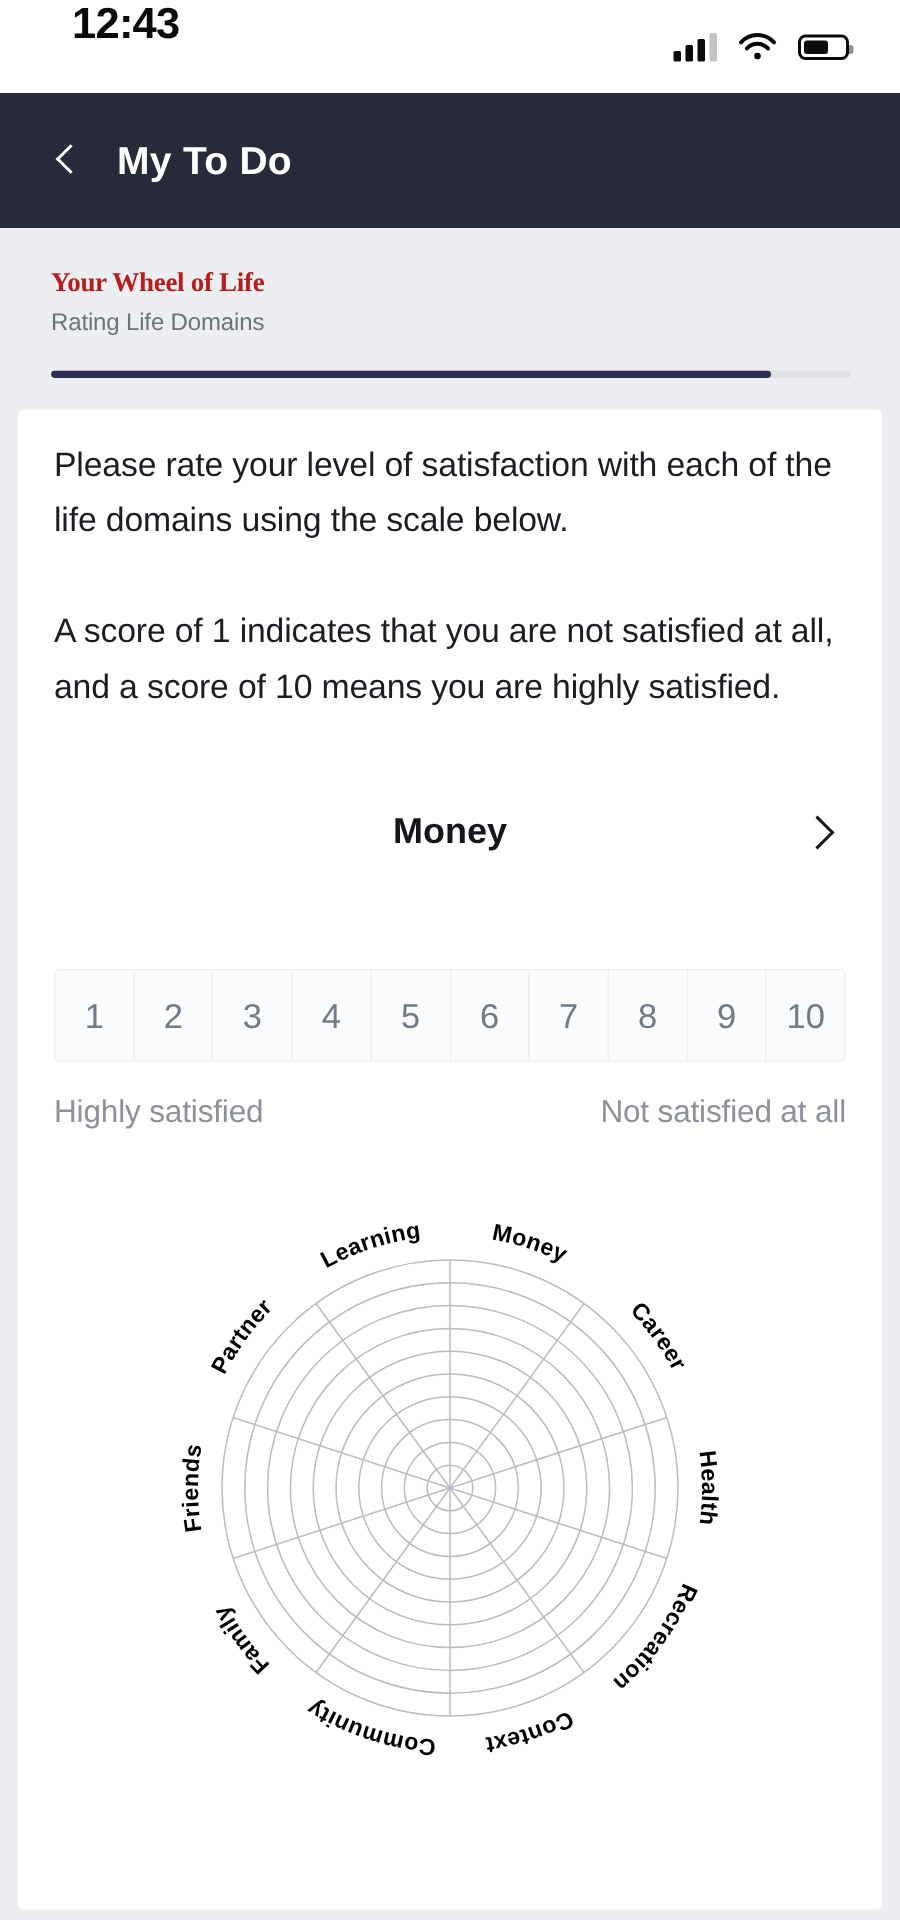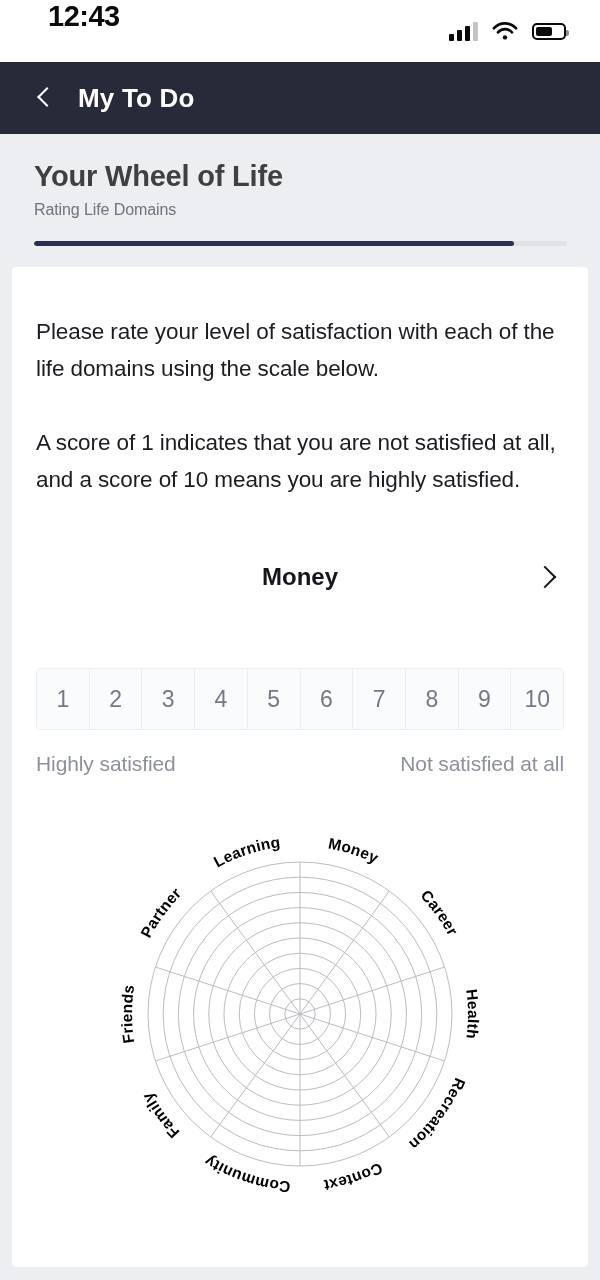--- a/index.html
+++ b/index.html
@@ -23,48 +23,48 @@
   .sig i:nth-child(1){ height:7px; }
   .sig i:nth-child(2){ height:11px; }
   .sig i:nth-child(3){ height:15px; }
   .sig i:nth-child(4){ height:19px; background:#c3c4c8; }
   .batt{ width:34px; height:17px; border:2px solid #0a0a0a; border-radius:5px; padding:2px; position:relative; }
   .batt span{ display:block; height:100%; width:62%; background:#0a0a0a; border-radius:2px; }
   .batt::after{ content:""; position:absolute; right:-5px; top:5px; width:3px; height:6px; background:#8e9096; border-radius:0 2px 2px 0; }
 
   
   .navbar{
-    height:72px; background:#272b39;
+    height:90px; background:#272b39;
     display:flex; align-items:center; gap:22px;
     padding:0 34px;
   }
   .back-chevron{ width:22px; height:22px; position:relative; flex:none; cursor:pointer; }
   .back-chevron::before{
     content:""; position:absolute; left:6px; top:3px;
     width:12px; height:12px;
     border-left:2.6px solid #fff; border-bottom:2.6px solid #fff;
     transform:rotate(45deg);
   }
   .nav-title{ color:#ffffff; font-size:26px; font-weight:700; letter-spacing:0.2px; }
 
   
   .heading{ padding:26px 34px 0; }
-  .page-title{ font-size:29px; font-weight:700; color:#404040; letter-spacing:-0.2px; }
+  .page-title{ font-size:18px; font-weight:700; color:#b91c1c; letter-spacing:-0.2px;font-family:Liberation Serif, serif; }
   .page-sub{ font-size:16px; color:#6d727f; margin-top:8px; letter-spacing:-0.1px; }
   .progress-wrap{
     margin:22px 0 0; height:5px; width:533px;
     background:#dfe1e5; border-radius:3px; overflow:hidden;
   }
   .progress-fill{ height:100%; background:#2c2f54; border-radius:3px; }
 
   
   .card{
     margin:21px 12px 0; background:#ffffff;
     border-radius:4px; min-height:1000px;
-    padding:46px 24px 0;
+    padding:18px 24px 0;
   }
   .para{
     font-size:22.5px; line-height:37px; color:#1b1d23;
     letter-spacing:-0.1px;
   }
   .para + .para{ margin-top:37px; }
 
   
   .domain-row{
     margin-top:52px; height:54px;

